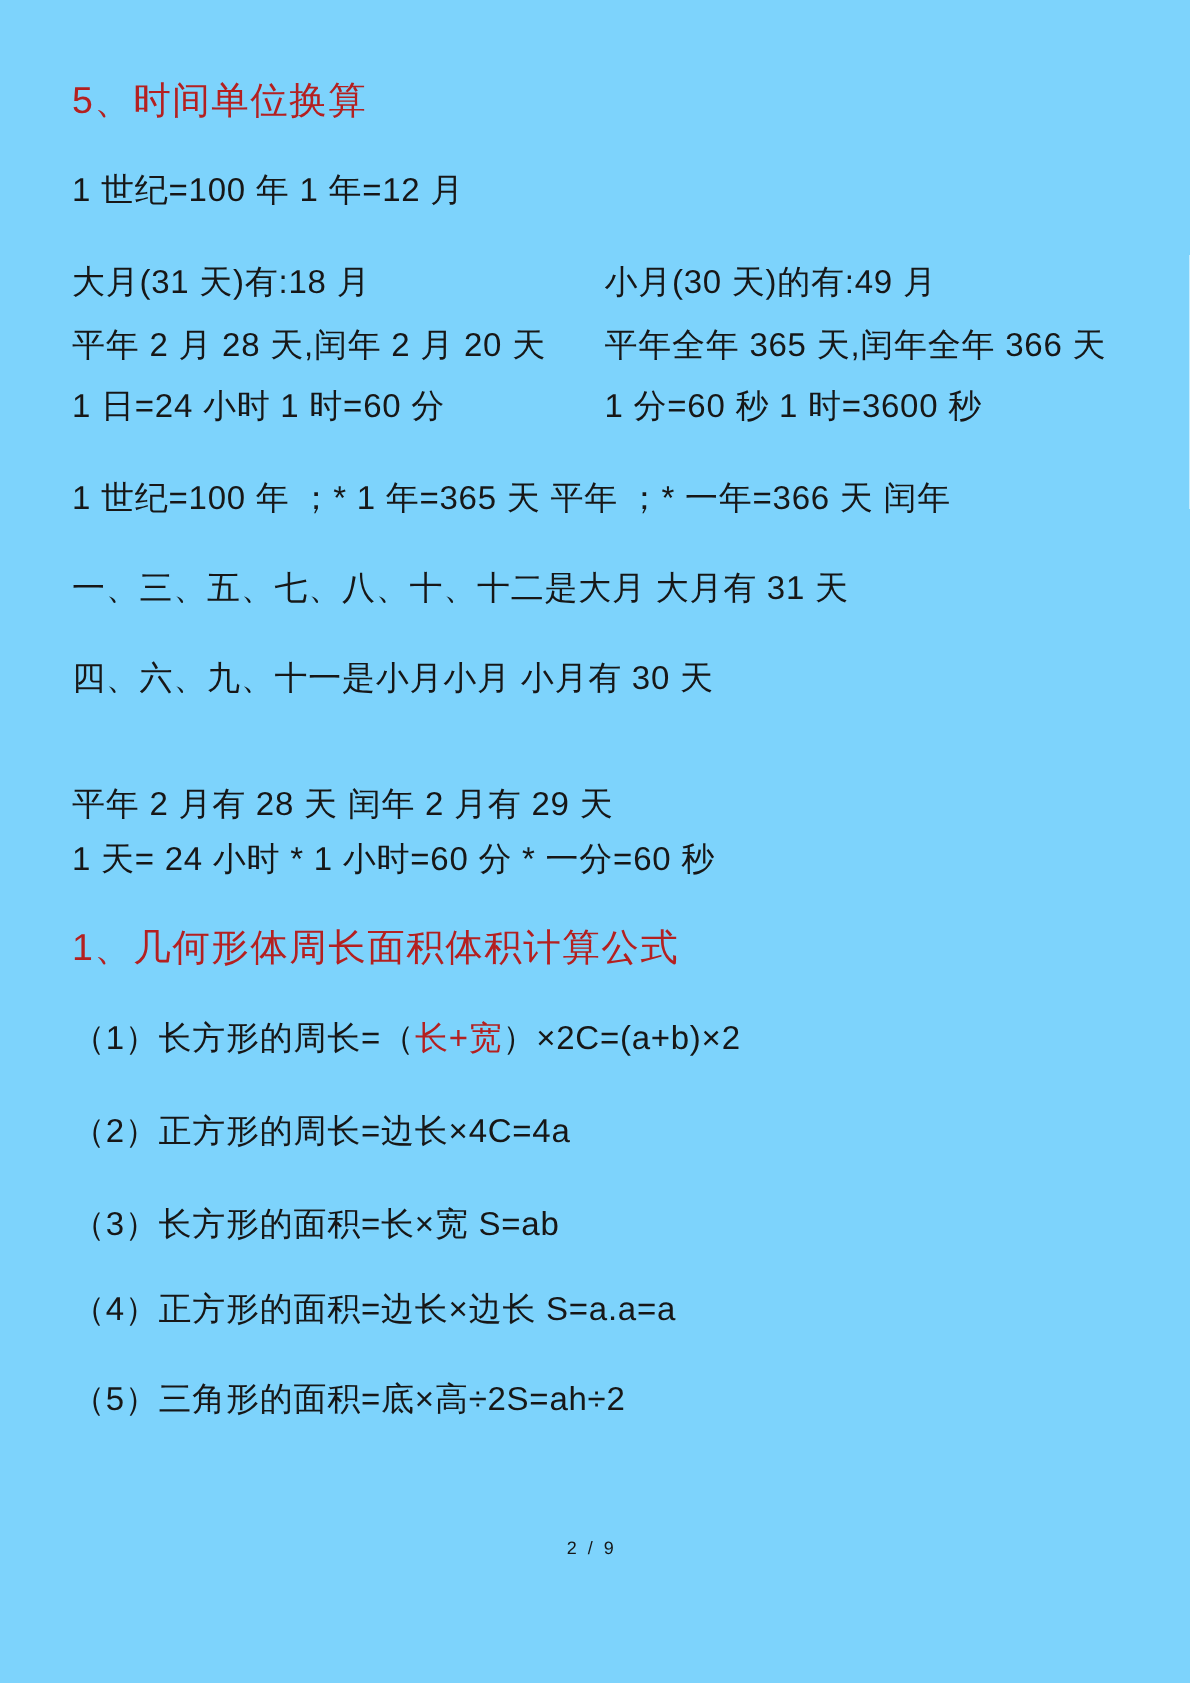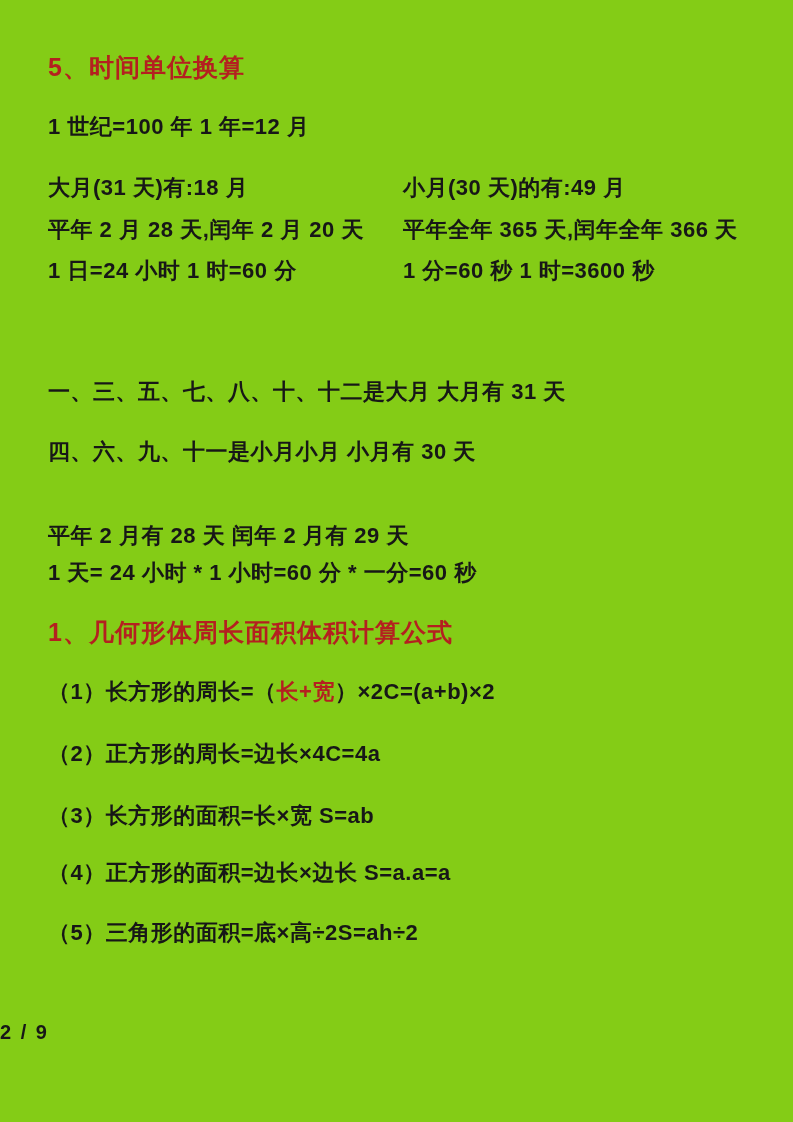--- a/index.html
+++ b/index.html
@@ -4,24 +4,24 @@
 <style>
   html, body {
     margin: 0;
     padding: 0;
     background: #ffffff;
   }
   .page {
     position: relative;
     width: 793px;
     height: 1122px;
-    background: #84cc16;
+    background: #7dd3fc;
     overflow: hidden;
     font-family: "Liberation Sans", "DejaVu Sans", sans-serif;
-    font-weight: bold;
+    font-weight: normal;
     color: #171717;
   }
   .line {
     position: absolute;
     left: 48px;
     font-size: 22px;
     line-height: 30px;
     white-space: nowrap;
     letter-spacing: 0.5px;
   }
@@ -37,22 +37,22 @@
   .cell-right {
     left: 403px;
   }
   .hl-red {
     color: #b42020;
   }
   .footer {
     position: absolute;
     left: 0;
     right: 4px;
-    text-align: left;
-    font-size: 20px;
+    text-align: center;
+    font-size: 12px;
     line-height: 18px;
     letter-spacing: 2px;
   }
 </style>
 </head>
 <body>
 
 <div class="page">
 
   <div class="heading" style="top:51px">5、时间单位换算</div>
@@ -63,20 +63,21 @@
     <div class="line" style="top:173px">大月(31 天)有:18 月</div>
     <div class="line cell-right" style="top:173px">小月(30 天)的有:49 月</div>
 
     <div class="line" style="top:215px">平年 2 月 28 天,闰年 2 月 20 天</div>
     <div class="line cell-right" style="top:215px">平年全年 365 天,闰年全年 366 天</div>
 
     <div class="line" style="top:256px">1 日=24 小时 1 时=60 分</div>
     <div class="line cell-right" style="top:256px">1 分=60 秒 1 时=3600 秒</div>
   </div>
 
+  <div class="line" style="top:317px">1 世纪=100 年 ；* 1 年=365 天 平年 ；* 一年=366 天 闰年</div>
   <div class="line" style="top:377px">一、三、五、七、八、十、十二是大月 大月有 31 天</div>
   <div class="line" style="top:437px">四、六、九、十一是小月小月 小月有 30 天</div>
   <div class="line" style="top:521px">平年 2 月有 28 天 闰年 2 月有 29 天</div>
   <div class="line" style="top:558px">1 天= 24 小时 * 1 小时=60 分 * 一分=60 秒</div>
 
   <div class="heading" style="top:616px">1、几何形体周长面积体积计算公式</div>
 
   <div class="line" style="top:677px">
     <span>（1）长方形的周长=（</span><span class="hl-red">长+宽</span><span>）×2C=(a+b)×2</span>
   </div>

